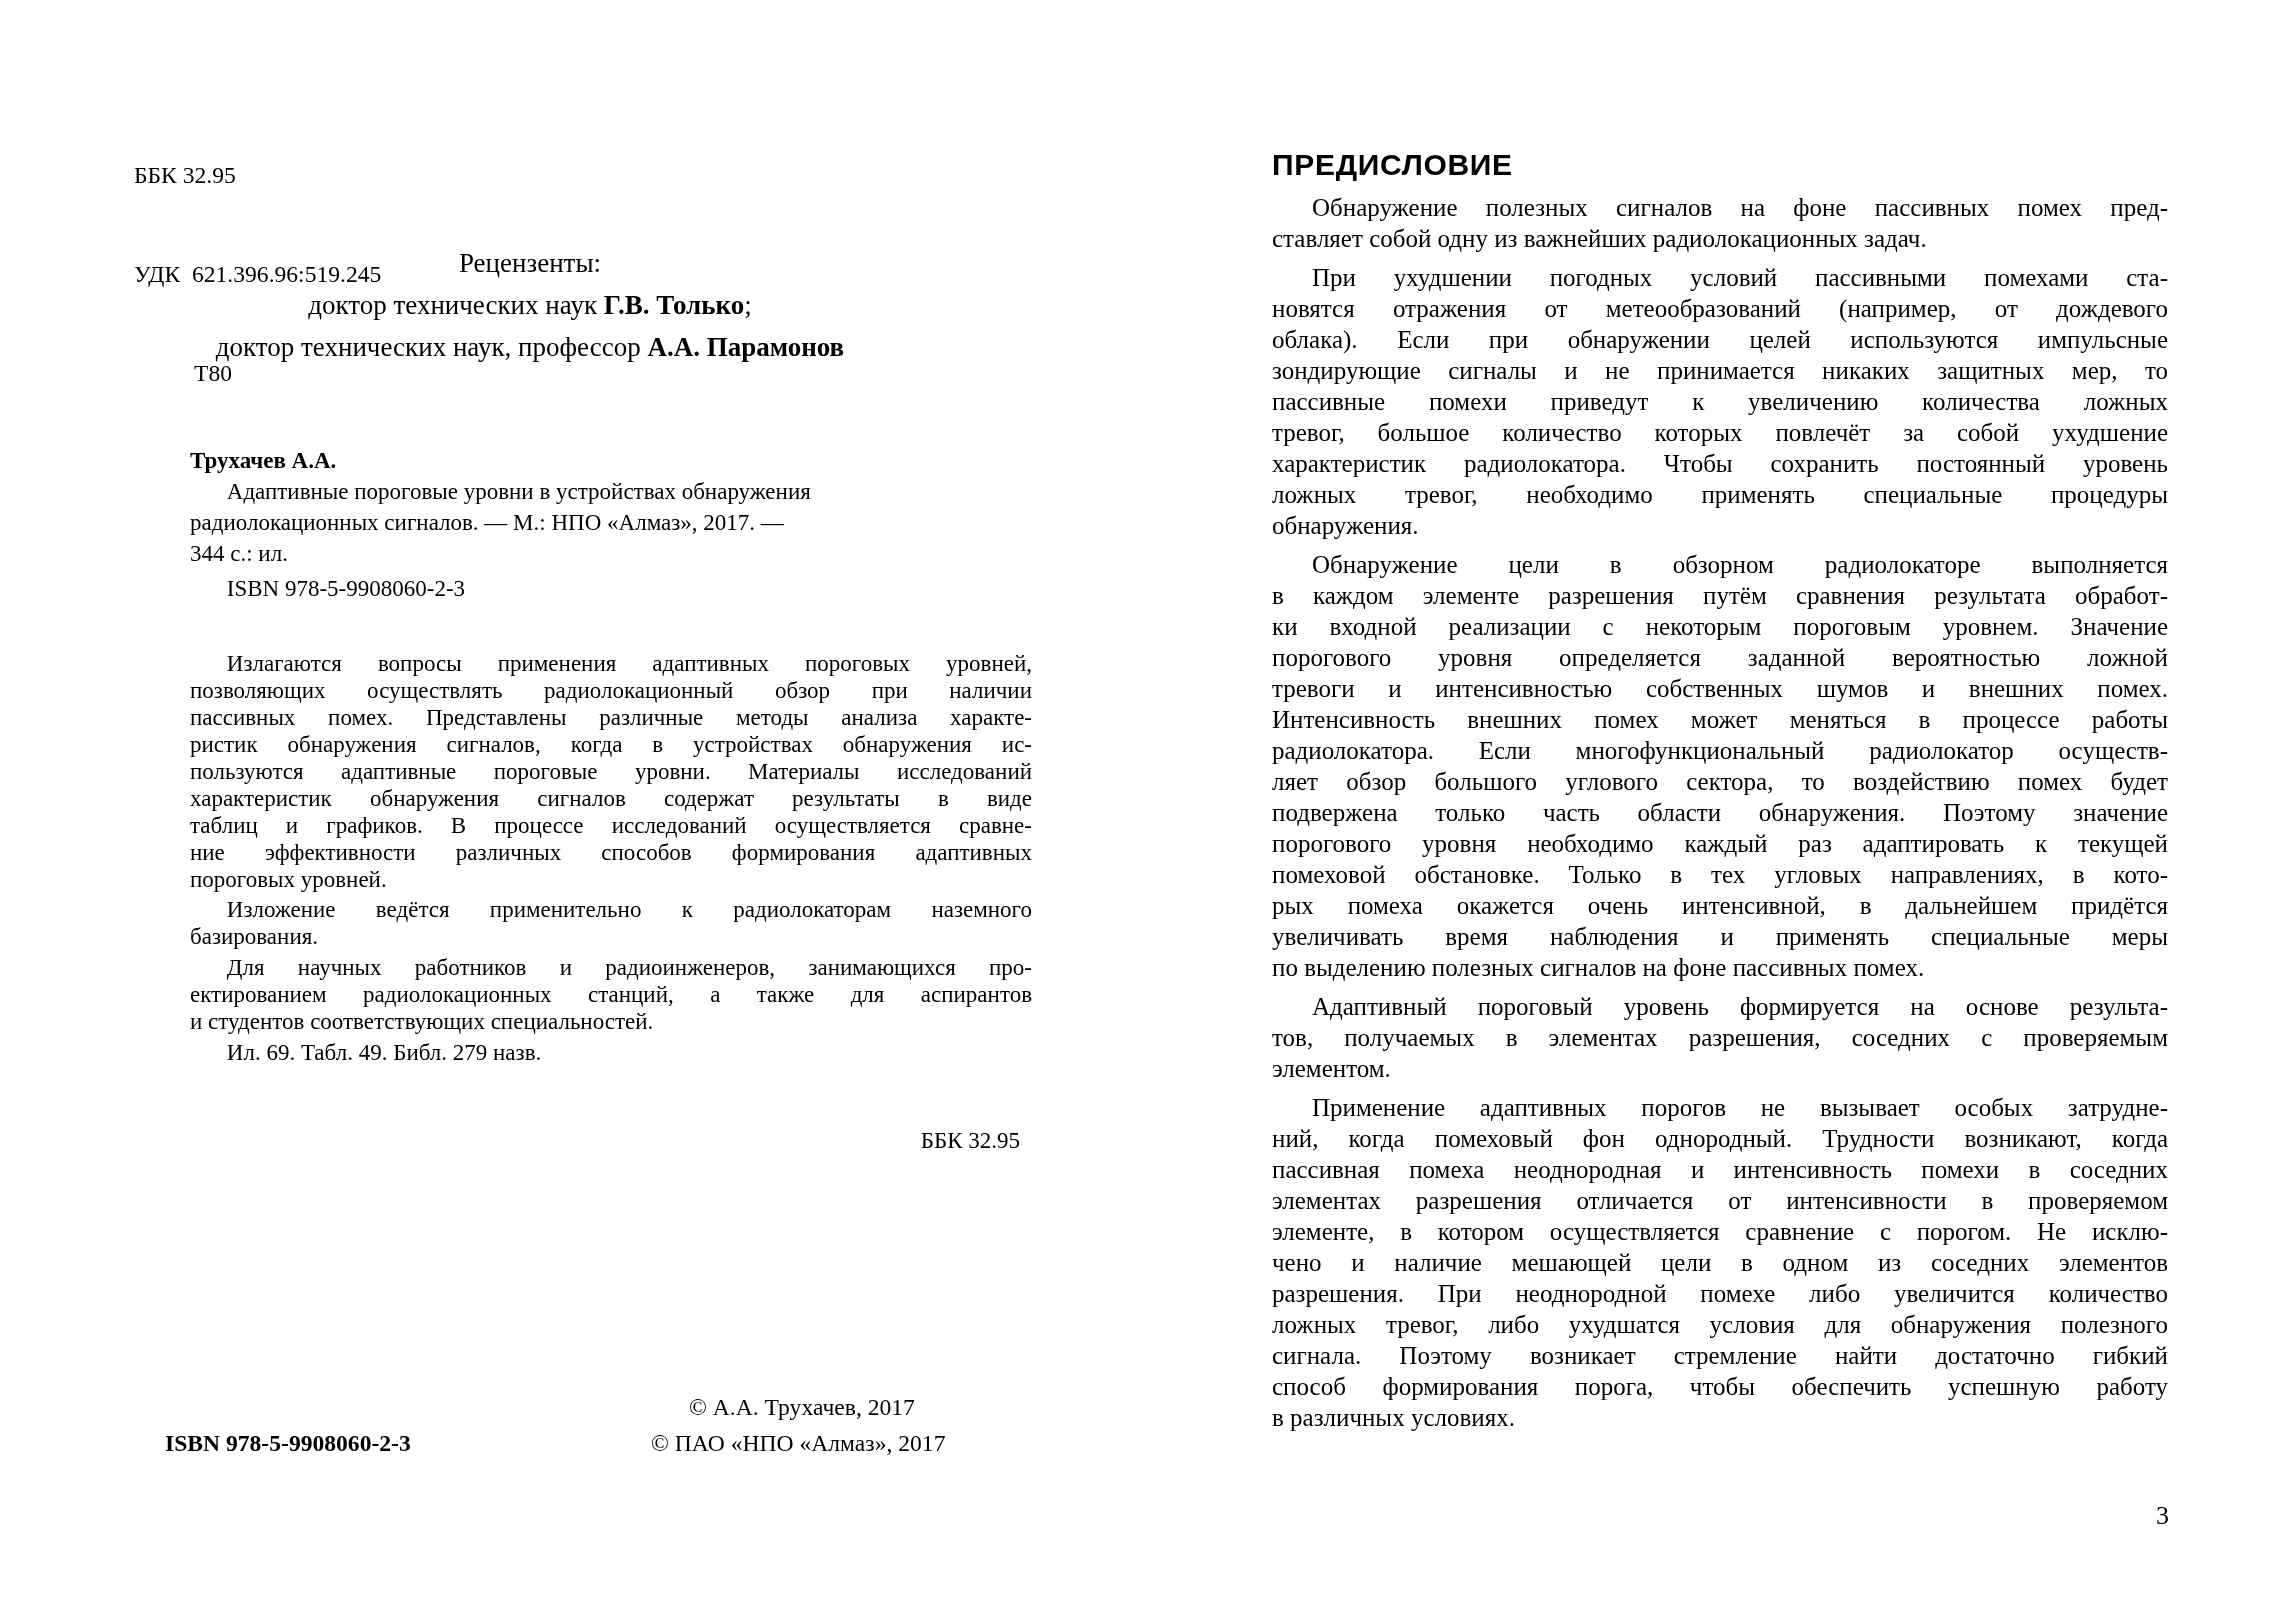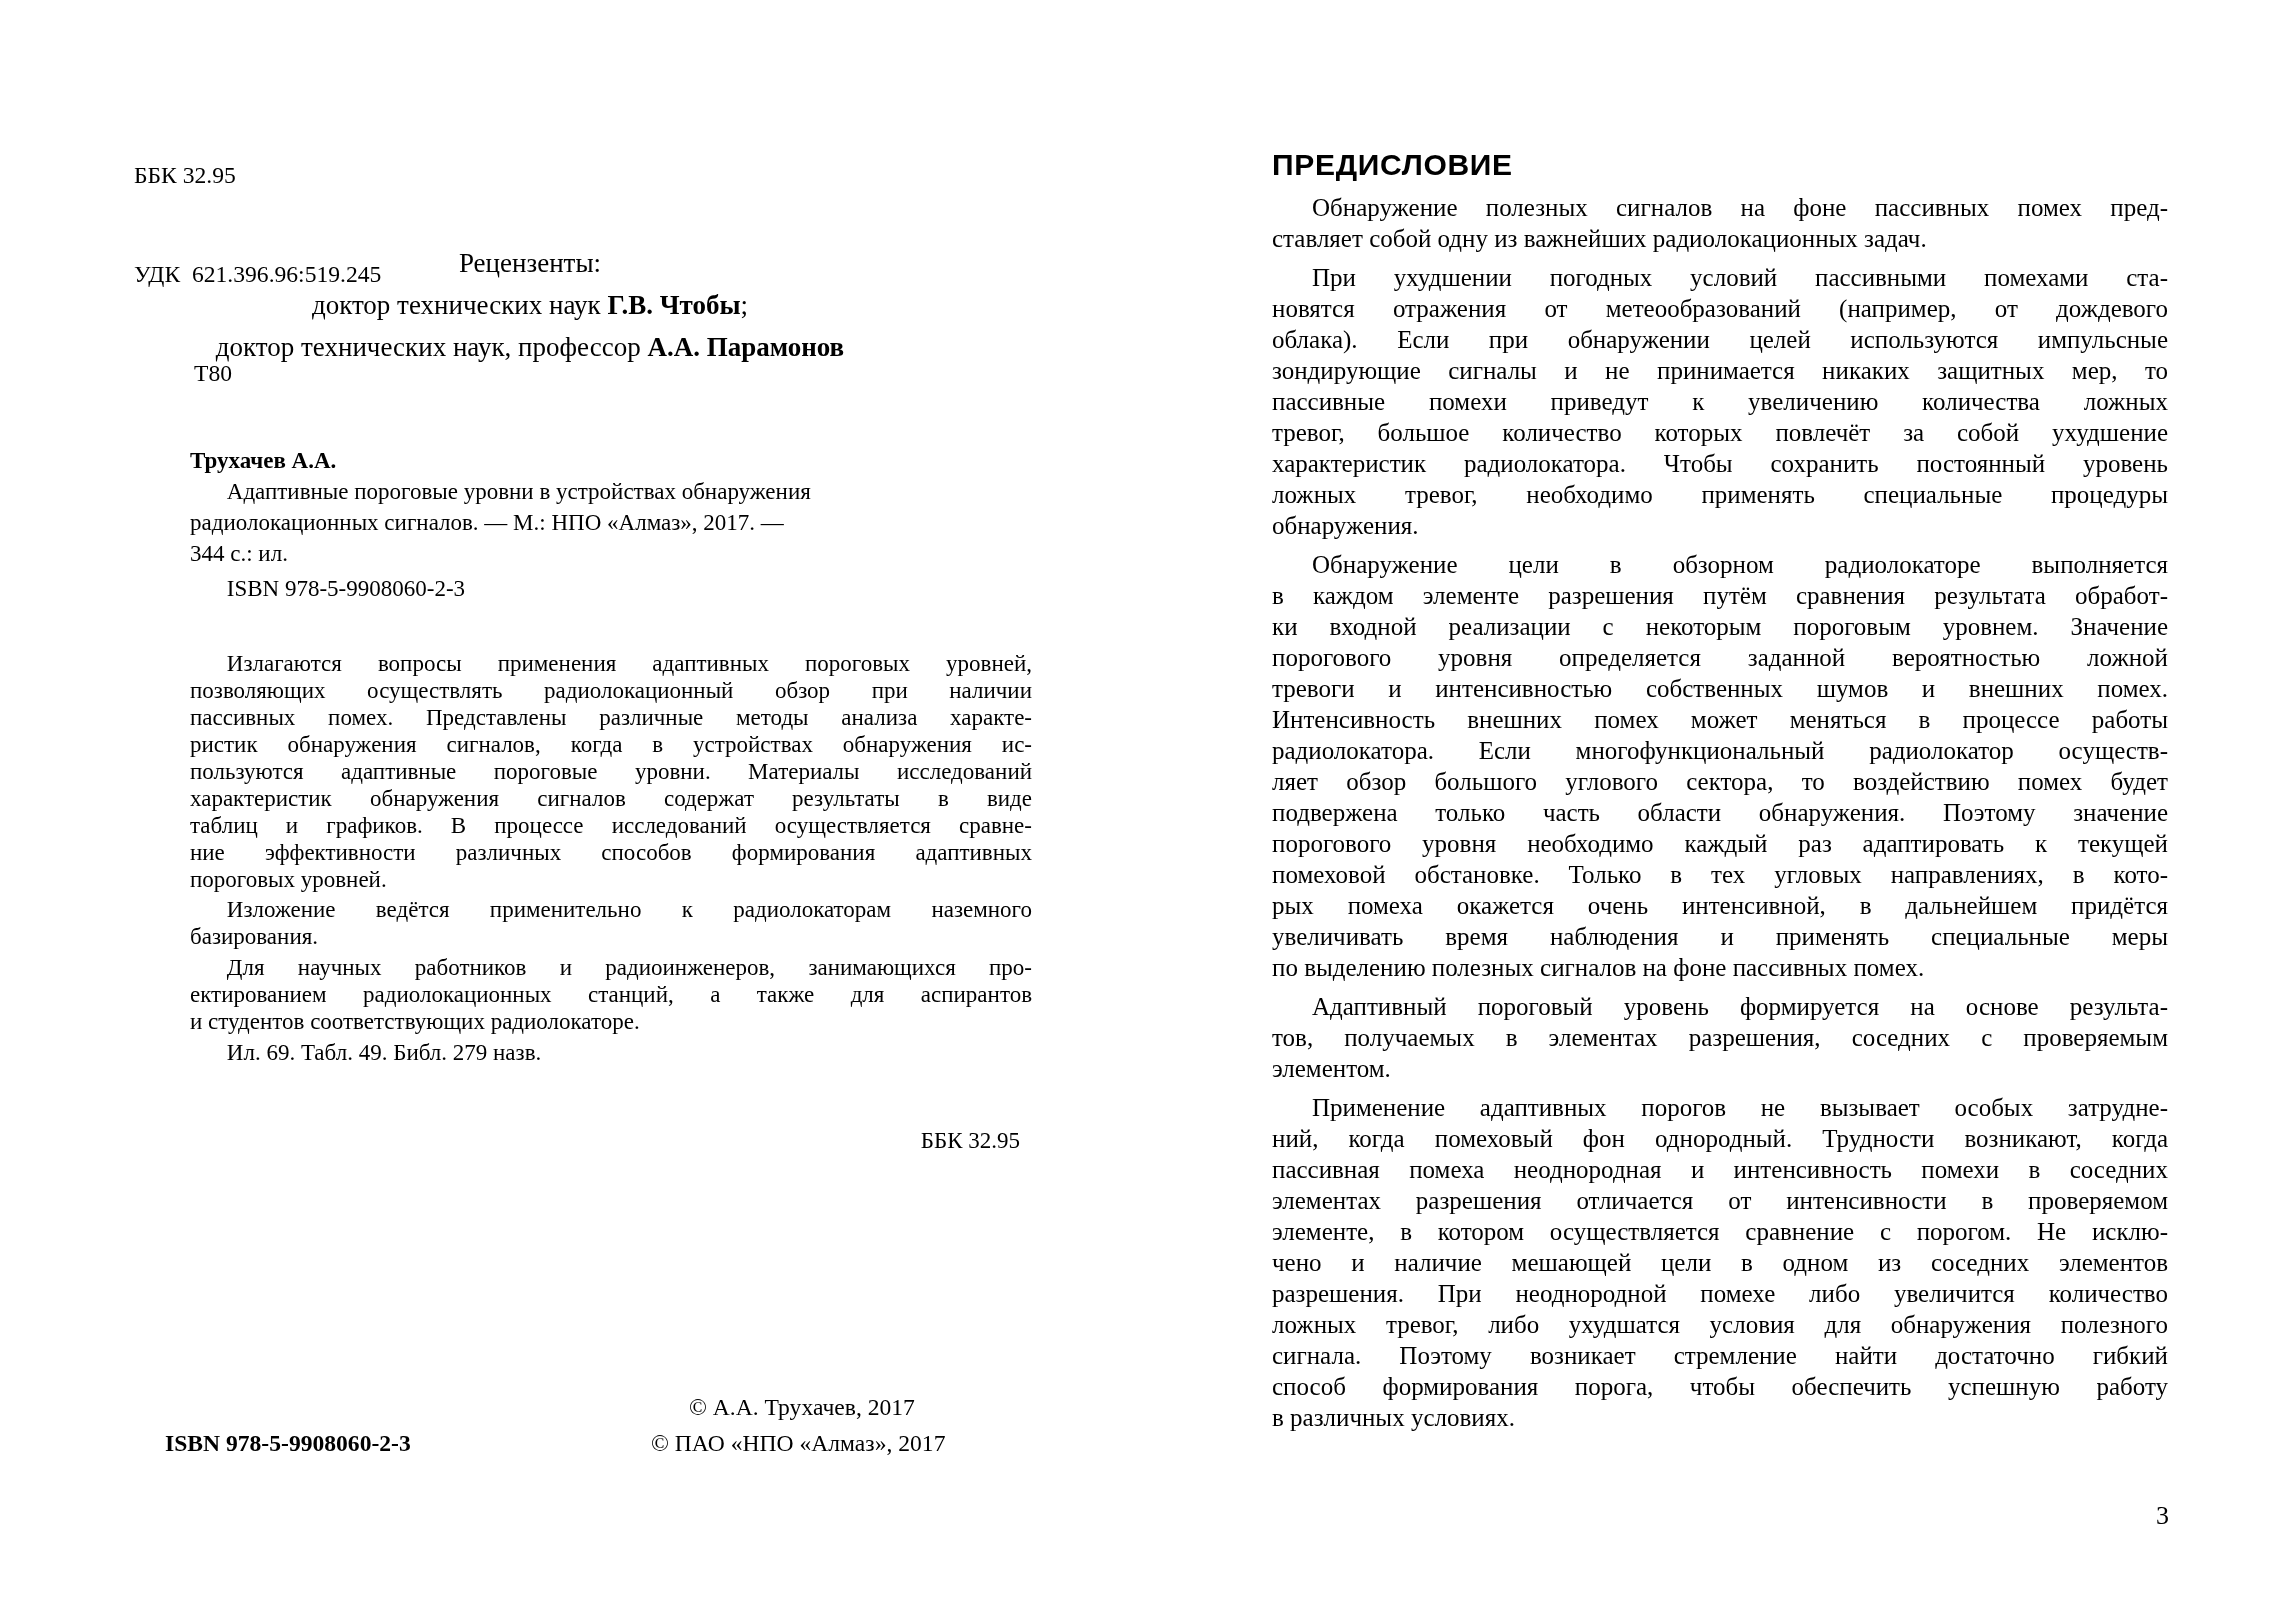--- a/index.html
+++ b/index.html
@@ -60,21 +60,21 @@
 <div class="abs" style="left:0;top:0;width:1148px;height:1623px;">
 
   <div id="codes" class="abs">
     <div>ББК 32.95</div>
     <div>УДК&nbsp; 621.396.96:519.245</div>
     <div class="sign">Т80</div>
   </div>
 
   <div id="reviewers" class="abs">
     <div>Рецензенты:</div>
-    <div><span>доктор технических наук </span><b>Г.В. Чтобы</b><span>;</span></div>
+    <div><span>доктор технических наук </span><b>Г.В. Только</b><span>;</span></div>
     <div><span>доктор технических наук, профессор </span><b>А.А. Парамонов</b></div>
   </div>
 
   <div id="citation" class="abs noj">
     <div class="author">Трухачев А.А.</div>
     <div>
         <div class="tline first">Адаптивные пороговые уровни в устройствах обнаружения</div>
         <div class="tline">радиолокационных сигналов. — М.: НПО «Алмаз», 2017. —</div>
         <div class="tline last">344 с.: ил.</div>
       </div>
@@ -93,21 +93,21 @@
         <div class="tline">ние эффективности различных способов формирования адаптивных</div>
         <div class="tline last">пороговых уровней.</div>
       </div>
     <div class="para">
         <div class="tline first">Изложение ведётся применительно к радиолокаторам наземного</div>
         <div class="tline last">базирования.</div>
       </div>
     <div class="para">
         <div class="tline first">Для научных работников и радиоинженеров, занимающихся про-</div>
         <div class="tline">ектированием радиолокационных станций, а также для аспирантов</div>
-        <div class="tline last">и студентов соответствующих радиолокаторе.</div>
+        <div class="tline last">и студентов соответствующих специальностей.</div>
       </div>
     <div class="stats">Ил. 69. Табл. 49. Библ. 279 назв.</div>
   </div>
 
   <div id="bbk-bottom" class="abs">ББК 32.95</div>
 
   <div id="isbn-footer" class="abs">ISBN 978-5-9908060-2-3</div>
   <div id="copyright-1" class="abs">© А.А. Трухачев, 2017</div>
   <div id="copyright-2" class="abs">© ПАО «НПО «Алмаз», 2017</div>
 

